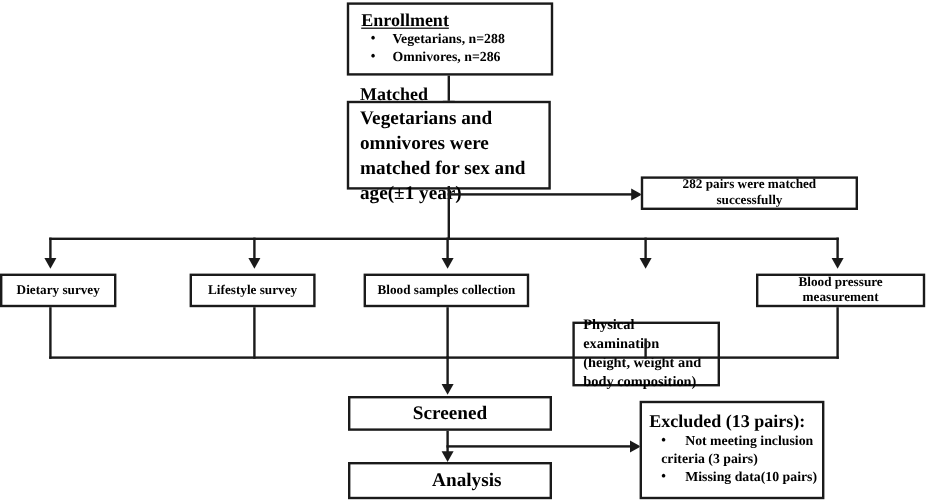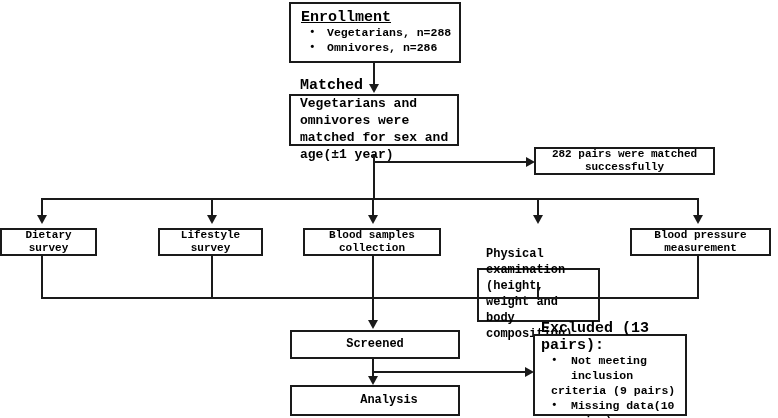--- a/index.html
+++ b/index.html
@@ -17,21 +17,20 @@
     overflow: hidden;
   }
   .box {
     position: absolute;
     box-sizing: border-box;
     border: 2px solid #1a1a1a;
     background: #ffffff;
     display: flex;
     flex-direction: column;
     justify-content: center;
-    font-family: Liberation Mono, monospace;
   }
   .box.center {
     align-items: center;
     text-align: center;
   }
   .box-title {
     font-weight: bold;
     font-size: 15px;
     line-height: 1.12;
   }
@@ -40,26 +39,26 @@
     text-underline-offset: 1px;
   }
   .centered-label {
     font-weight: bold;
     font-size: 11px;
     line-height: 1.15;
     padding: 0 5px;
   }
   .big-label {
     font-weight: bold;
-    font-size: 12px;
+    font-size: 16px;
     line-height: 1.1;
   }
   .plain-line {
     font-weight: bold;
-    font-size: 13px;
+    font-size: 16px;
     line-height: 1.32;
   }
   ul.bullets {
     list-style: none;
     margin: 0;
     padding: 0;
   }
   ul.bullets li {
     position: relative;
     font-weight: bold;
@@ -124,21 +123,21 @@
     <div class="box-title underline">Enrollment</div>
     <ul class="bullets">
       <li>Vegetarians, n=288</li>
       <li>Omnivores, n=286</li>
     </ul>
   </div>
 
   <div class="vline" style="left:373px; top:63px; height:22px;"></div>
   <div class="arrow-down" style="left:369px; top:84px;"></div>
 
-  <div class="box" style="left:289px; top:94px; width:170px; height:52px; padding:4px 0 3px 9px;">
+  <div class="box" style="left:289px; top:84px; width:170px; height:74px; padding:4px 0 3px 9px;">
     <div class="box-title">Matched</div>
     <div class="plain-line">Vegetarians and omnivores were</div>
     <div class="plain-line">matched for sex and age(±1 year)</div>
   </div>
 
   <div class="vline" style="left:373px; top:155px; height:45px;"></div>
 
   <div class="hline" style="left:373px; top:161px; width:155px;"></div>
   <div class="arrow-right" style="left:526px; top:157px;"></div>
 
@@ -208,19 +207,19 @@
 
   <div class="box center" style="left:290px; top:385px; width:170px; height:31px;padding-left:28px;">
     <div class="big-label">Analysis</div>
   </div>
 
   <div class="box" style="left:533px; top:334px; width:154px; height:82px; padding:3px 0 3px 6px;">
     <div class="box-title">Excluded (13 pairs):</div>
     <ul class="bullets tight">
       <li>
         <span>Not meeting inclusion</span>
-        <span style="display:block; margin-left:-20px;">criteria (9 pairs)</span>
+        <span style="display:block; margin-left:-20px;">criteria (3 pairs)</span>
       </li>
       <li>Missing data(10 pairs)</li>
     </ul>
   </div>
 
 </div>
 
 </body></html>

